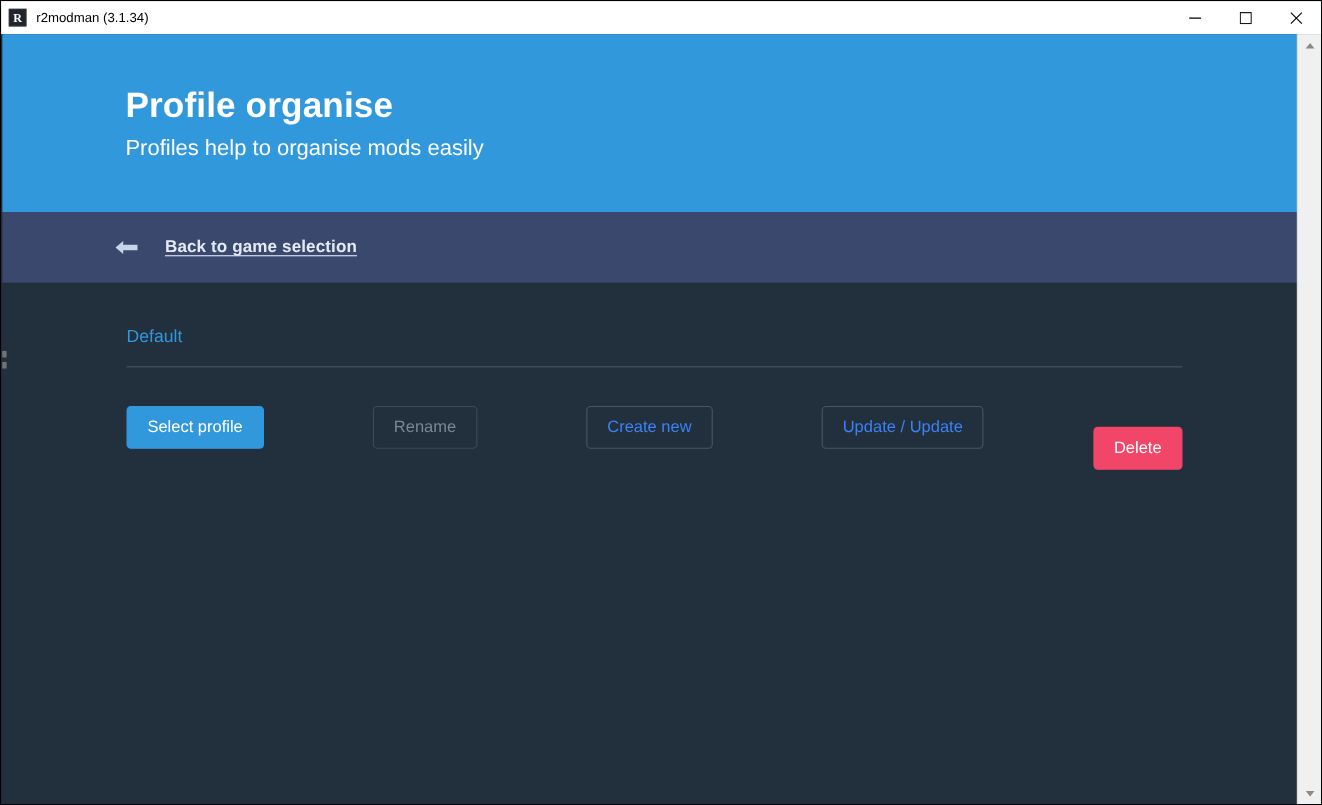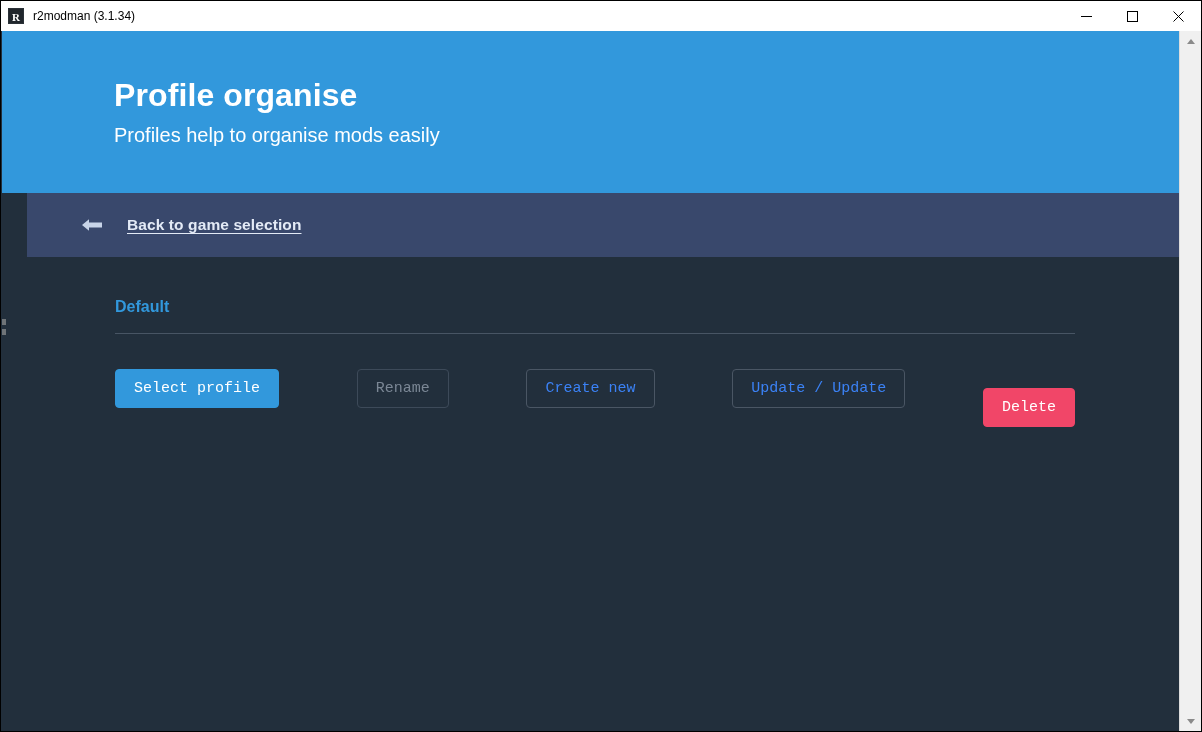--- a/index.html
+++ b/index.html
@@ -158,23 +158,22 @@
     line-height: 1.15;
     margin: 0;
   }
 
   
   #navbar {
     height: 64px;
     background: #39486c;
     display: flex;
     align-items: center;
-    padding-left: 52px;
-    box-sizing: border-box;
-    margin-left: 25px;
+    padding-left: 100px;
+    box-sizing: border-box;
   }
   #back-link {
     display: inline-flex;
     align-items: center;
     text-decoration: none;
     cursor: pointer;
   }
   #back-arrow-icon {
     display: inline-flex;
     align-items: center;
@@ -193,42 +192,42 @@
   }
 
   
   #body-area {
     padding: 0 105px 0 113px;
     box-sizing: border-box;
   }
   #profile-name {
     color: #3298dc;
     font-size: 16px;
-    font-weight: bold;
+    font-weight: normal;
     padding-top: 40px;
     line-height: 1.2;
   }
   #profile-divider {
     height: 1px;
     background: #485564;
     margin-top: 17px;
     width: 960px;
   }
 
   #action-row {
     display: flex;
     align-items: center;
     margin-top: 16px;
     width: 960px;
   }
   .btn {
     height: 39px;
     border-radius: 4px;
     font-size: 15px;
-    font-family: Liberation Mono, monospace;
+    font-family: Liberation Sans, sans-serif;
     display: inline-flex;
     align-items: center;
     justify-content: center;
     padding: 0 18px;
     box-sizing: border-box;
     border: 1px solid transparent;
     cursor: pointer;
     white-space: nowrap;
   }
   .btn-primary {

